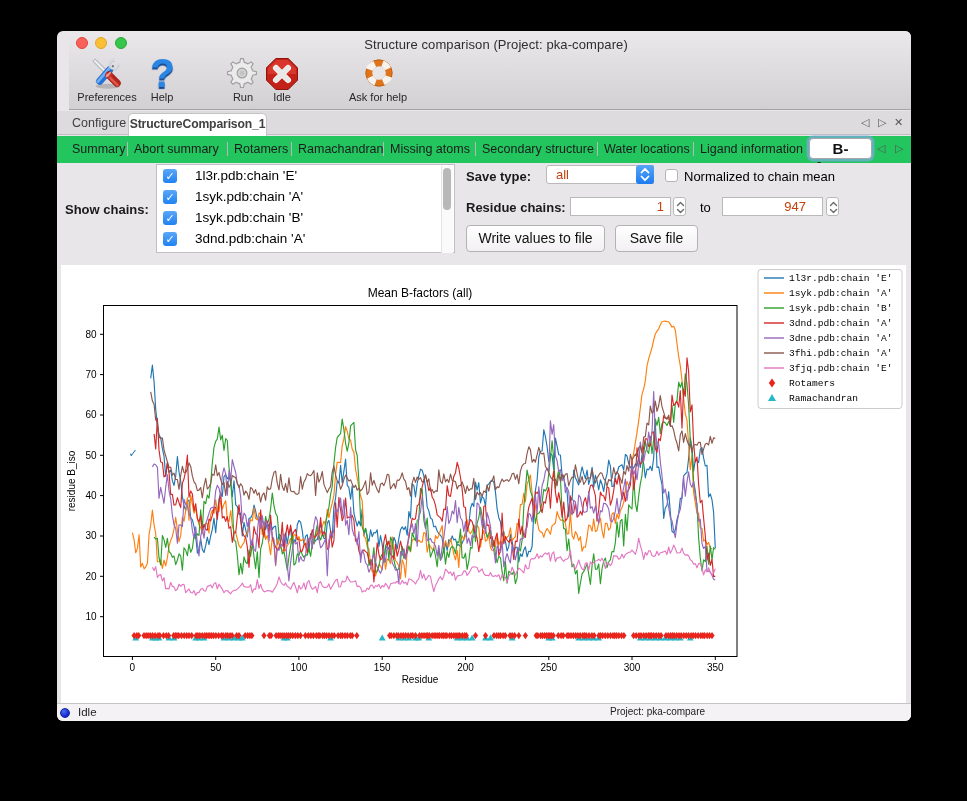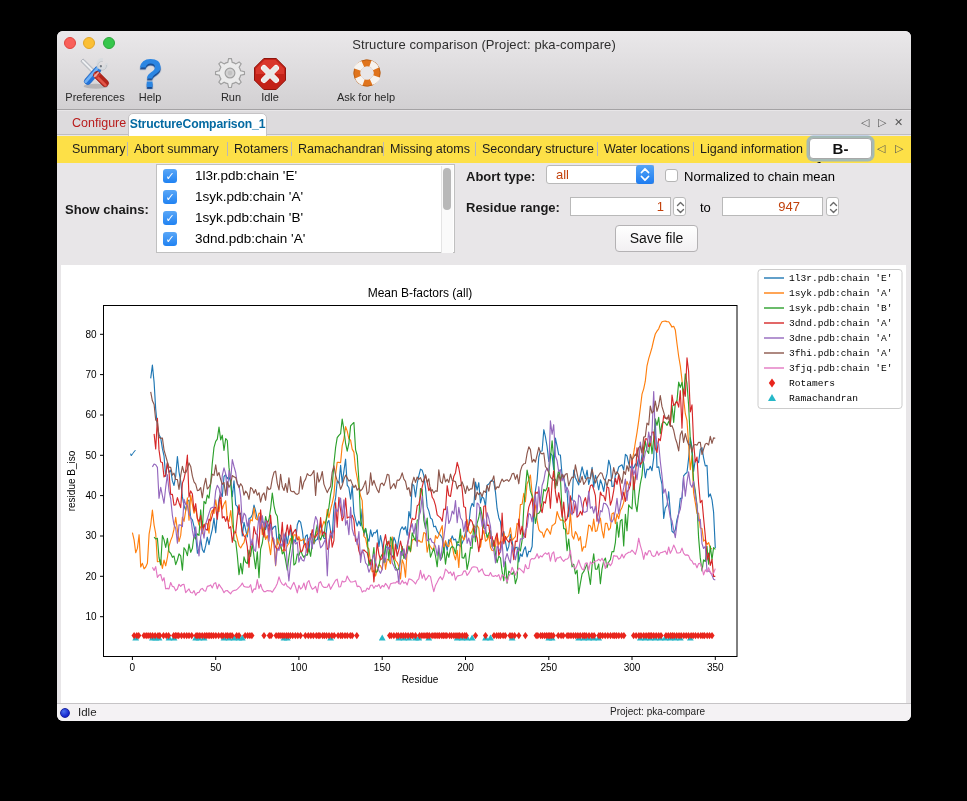--- a/index.html
+++ b/index.html
@@ -1,32 +1,32 @@
 <!DOCTYPE html>
 <html><head><meta charset="utf-8"><style>
 *{margin:0;padding:0;box-sizing:border-box}
 html,body{width:967px;height:801px;background:#000;overflow:hidden}
 body{font-family:"Liberation Sans",sans-serif;position:relative}
 #win{position:absolute;left:57px;top:31px;width:854px;height:690px;border-radius:6px;overflow:hidden;background:#e8e6e8}
 
-#hdr{position:absolute;left:0;top:0;width:854px;height:79px;background:linear-gradient(#eae8ea,#d2d0d2);border-bottom:1px solid #a4a2a4}
+#hdr{position:absolute;left:12px;top:0;width:854px;height:79px;background:linear-gradient(#eae8ea,#d2d0d2);border-bottom:1px solid #a4a2a4}
 #title{position:absolute;left:0;top:6px;width:854px;text-align:center;font-size:13px;color:#2e2e2e;letter-spacing:.1px}
 .tl{position:absolute;top:5.5px;width:12px;height:12px;border-radius:50%}
 #tlr{left:6.5px;background:#f9605a;border:1px solid #e0453e}
 #tly{left:26px;background:#fbbf35;border:1px solid #dfa527}
 #tlg{left:46px;background:#36c64b;border:1px solid #2ca53a}
 .tbi{position:absolute;top:26px;height:34px}
 .tblbl{position:absolute;top:60px;font-size:11px;color:#282828;text-align:left;transform:translateX(-50%);white-space:nowrap}
 
 #row1{position:absolute;left:0;top:80px;width:854px;height:24px;background:#dddbdd;border-bottom:1px solid #c0bec0}
-#row1 .txt{position:absolute;top:5px;font-size:12.5px;color:#b91c1c}
-#acttab{position:absolute;left:71px;top:2px;width:139px;height:36px;background:#fefefe;border:1px solid #c5c3c5;border-radius:5px;text-align:center;font-size:12.2px;font-weight:bold;letter-spacing:-0.15px;color:#0369a1;line-height:20px;white-space:nowrap;overflow:hidden}
+#row1 .txt{position:absolute;top:5px;font-size:12.5px;color:#404040}
+#acttab{position:absolute;left:71px;top:2px;width:139px;height:36px;background:#fefefe;border:1px solid #c5c3c5;border-radius:5px;text-align:center;font-size:12.2px;font-weight:bold;letter-spacing:-0.15px;color:#404040;line-height:20px;white-space:nowrap;overflow:hidden}
 .nav{position:absolute;font-size:11px;color:#555}
 
-#row2{position:absolute;left:0;top:105px;width:854px;height:44px;background:#fde047;border-bottom:4px solid #b91c1c}
+#row2{position:absolute;left:0;top:105px;width:854px;height:44px;background:#22c55e;border-bottom:4px solid #b91c1c}
 #row2 .st{position:absolute;top:6px;font-size:12.5px;color:#1c1c1c;white-space:nowrap}
 .sep{position:absolute;top:6px;width:1px;height:14px;background:#b9b7b9}
 #bfact{position:absolute;left:752px;top:2px;width:63px;height:21px;background:#fff;border:1px solid #a8a8a8;border-radius:4px;box-shadow:0 0 0 2.5px rgba(125,170,228,.7);font-size:15px;font-weight:bold;color:#111;text-align:center;line-height:19px}
 
 #ctrl{position:absolute;left:0;top:132px;width:854px;height:102px;background:#e8e6e8}
 .blab{position:absolute;font-size:13px;font-weight:bold;color:#1a1a1a}
 #lbox{position:absolute;left:99px;top:1px;width:299px;height:89px;background:#fff;border:1px solid #c0c0c0}
 .lrow{position:absolute;left:0;width:100%;height:21px;font-size:13.5px;color:#000}
 .lrow .cb{position:absolute;left:6px;top:3px;width:14px;height:14px;border-radius:3px;background:linear-gradient(#5aa7f7,#2082f2);color:#fff;font-size:11px;line-height:14px;text-align:center}
 .lrow .it{position:absolute;left:38px;top:2px}
@@ -160,44 +160,45 @@
           <div class="it">1syk.pdb:chain 'B'</div>
         </div>
       <div class="lrow" style="top:64px">
           <div class="cb">✓</div>
           <div class="it">3dnd.pdb:chain 'A'</div>
         </div>
       <div id="lsb">
           <div id="lsbthumb"></div>
         </div>
     </div>
-    <div class="blab" style="left:409px;top:6px">Abort type:</div>
+    <div class="blab" style="left:409px;top:6px">Save type:</div>
     <div class="inp" style="left:489px;top:2px;width:108px;height:19px;border-radius:3px 0 0 3px;line-height:18px;padding-left:9px">all</div>
     <div style="position:absolute;left:579px;top:2px;width:18px;height:19px;border-radius:3px;background:linear-gradient(#56a5f6,#1e7cf0)">
       <svg width="18" height="19" viewBox="0 0 18 19">
           <path d="M5.5 7.5 L9 3.8 L12.5 7.5" fill="none" stroke="#fff" stroke-width="1.8" stroke-linecap="round" stroke-linejoin="round"></path>
           <path d="M5.5 11.5 L9 15.2 L12.5 11.5" fill="none" stroke="#fff" stroke-width="1.8" stroke-linecap="round" stroke-linejoin="round"></path>
         </svg>
     </div>
     <div style="position:absolute;left:608px;top:6px;width:13px;height:13px;background:#fff;border:1px solid #b5b5b5;border-radius:3px"></div>
     <div style="position:absolute;left:627px;top:6px;font-size:13px;color:#000">Normalized to chain mean</div>
-    <div class="blab" style="left:409px;top:37px">Residue range:</div>
+    <div class="blab" style="left:409px;top:37px">Residue chains:</div>
     <div class="inp" style="left:513px;top:34px;width:101px;height:19px;text-align:right;line-height:18px;padding-right:6px">1</div>
     <div class="stepper" style="left:616px;top:34px">
         <svg width="11" height="15" viewBox="0 0 11 15">
           <path d="M2.5 5.5 L5.5 2.5 L8.5 5.5 M2.5 9.5 L5.5 12.5 L8.5 9.5" fill="none" stroke="#6a6a6a" stroke-width="1.4" stroke-linejoin="round" stroke-linecap="round"></path>
         </svg>
       </div>
     <div style="position:absolute;left:643px;top:37px;font-size:13px;color:#000">to</div>
-    <div class="inp" style="left:665px;top:34px;width:101px;height:19px;text-align:right;line-height:18px;padding-right:22px">947</div>
+    <div class="inp" style="left:665px;top:34px;width:101px;height:19px;text-align:right;line-height:18px;padding-right:16px">947</div>
     <div class="stepper" style="left:769px;top:34px">
         <svg width="11" height="15" viewBox="0 0 11 15">
           <path d="M2.5 5.5 L5.5 2.5 L8.5 5.5 M2.5 9.5 L5.5 12.5 L8.5 9.5" fill="none" stroke="#6a6a6a" stroke-width="1.4" stroke-linejoin="round" stroke-linecap="round"></path>
         </svg>
       </div>
+    <div class="btn" style="left:409px;top:62px;width:139px;line-height:25px">Write values to file</div>
     <div class="btn" style="left:558px;top:62px;width:83px;line-height:25px">Save file</div>
   </div>
   <div id="chartp">
 <svg width="845" height="438" viewBox="0 0 845 438">
 <defs>
 <path id="dm" d="M0,-3.6 L2.6,0 L0,3.6 L-2.6,0 Z" fill="#e8251c"></path>
 <path id="tm" d="M0,-3.4 L3.4,2.6 L-3.4,2.6 Z" fill="#26b8c8"></path>
 <path id="dmL" d="M0,-4.4 L3.2,0 L0,4.4 L-3.2,0 Z" fill="#e8251c"></path>
 <path id="tmL" d="M0,-4 L4,3 L-4,3 Z" fill="#26b8c8"></path>
 </defs>

